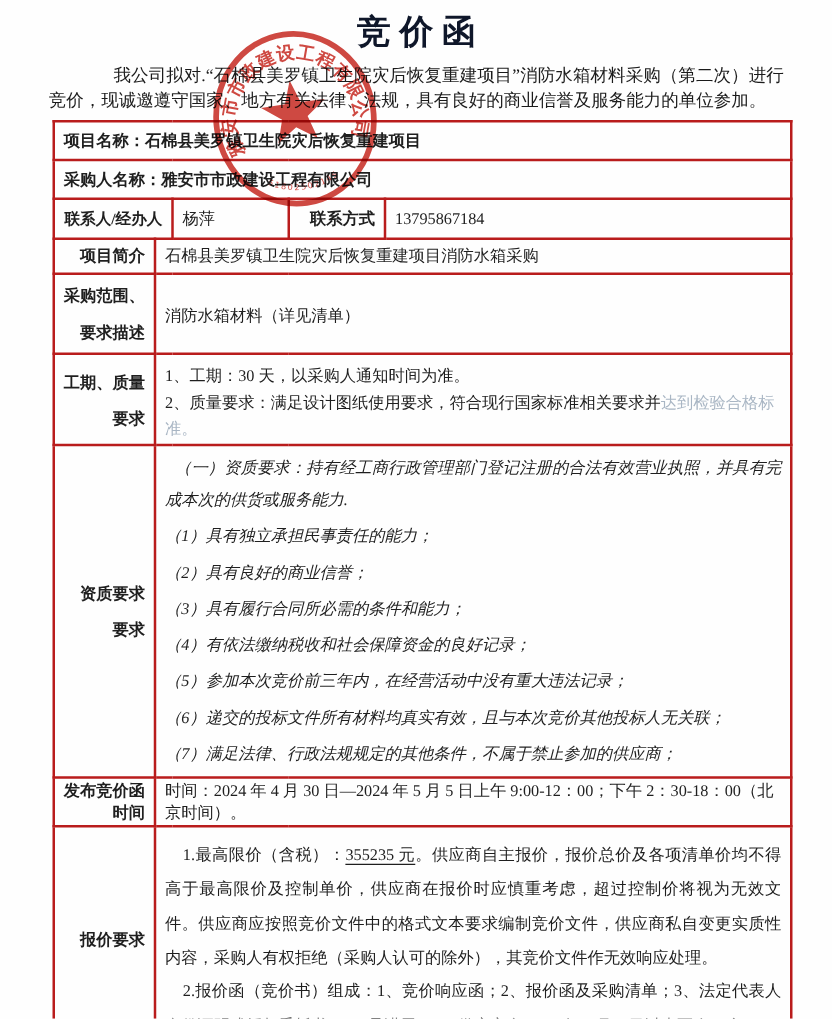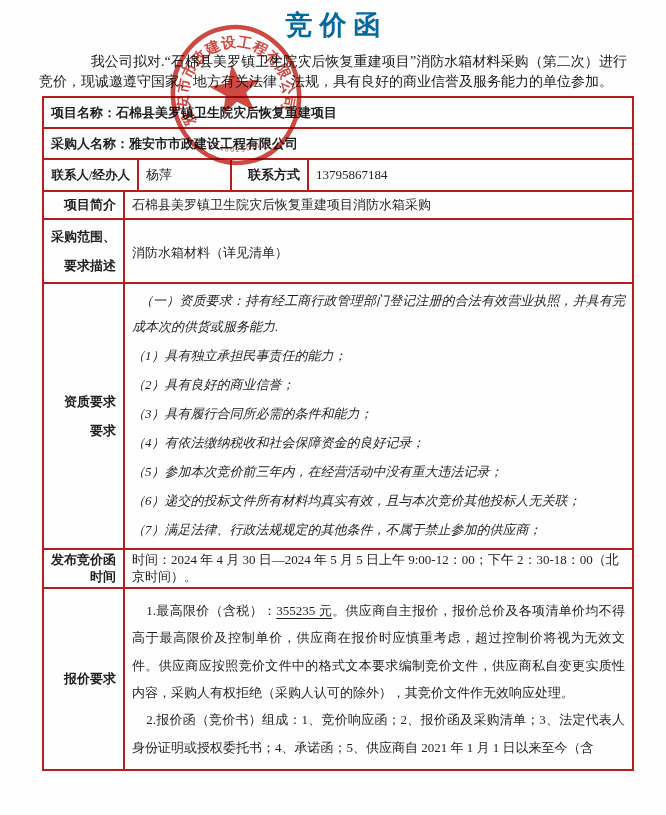--- a/index.html
+++ b/index.html
@@ -2,21 +2,21 @@
 <html><head>
 <meta charset="utf-8">
 <style>
   html,body{margin:0;padding:0;background:#fff;}
   .page{
     position:relative;width:666px;height:815px;background:#fefefe;overflow:hidden;
     font-family:"Liberation Serif","DejaVu Serif",serif;color:#222;
   }
   .doc-title{
     margin:7px 0 9px 0;text-align:center;font-size:27px;font-weight:bold;
-    letter-spacing:7px;color:#0369a1;text-indent:7px;
+    letter-spacing:7px;color:#0f172a;text-indent:7px;
   }
   .intro{
     width:588px;margin:0 auto;font-size:14px;line-height:20px;
     text-align:justify;text-indent:3.7em;color:#1b1b1b;
   }
   table.bid{
     position:absolute;left:42px;top:96px;width:590px;
     border-collapse:collapse;table-layout:fixed;
   }
   table.bid td{
@@ -85,20 +85,30 @@
     </tr>
 
     <tr style="height:50px">
       <td class="lb lb2">
         <span>采购范围、</span><br>
         <span>要求描述</span>
       </td>
       <td colspan="4" class="v top" style="padding-top:6px">消防水箱材料（详见清单）</td>
     </tr>
 
+    <tr style="height:66px">
+      <td class="lb lb2">
+        <span>工期、质量</span><br>
+        <span>要求</span>
+      </td>
+      <td colspan="4" class="v top quality" style="padding-top:6px">
+        <span>1、工期：30 天，以采购人通知时间为准。</span><br>
+        <span>2、质量要求：满足设计图纸使用要求，符合现行国家标准相关要求并</span><span class="faded">达到检验合格标准。</span>
+      </td>
+    </tr>
 
     <tr style="height:259px">
       <td class="lb lb2">
         <span>资质要求</span><br>
         <span>要求</span>
       </td>
       <td colspan="4" class="v top q" style="padding-top:4px">
         <p class="first">（一）资质要求：持有经工商行政管理部门登记注册的合法有效营业执照，并具有完成本次的供货或服务能力.</p>
         <p>（1）具有独立承担民事责任的能力；</p>
         <p>（2）具有良好的商业信誉；</p>

